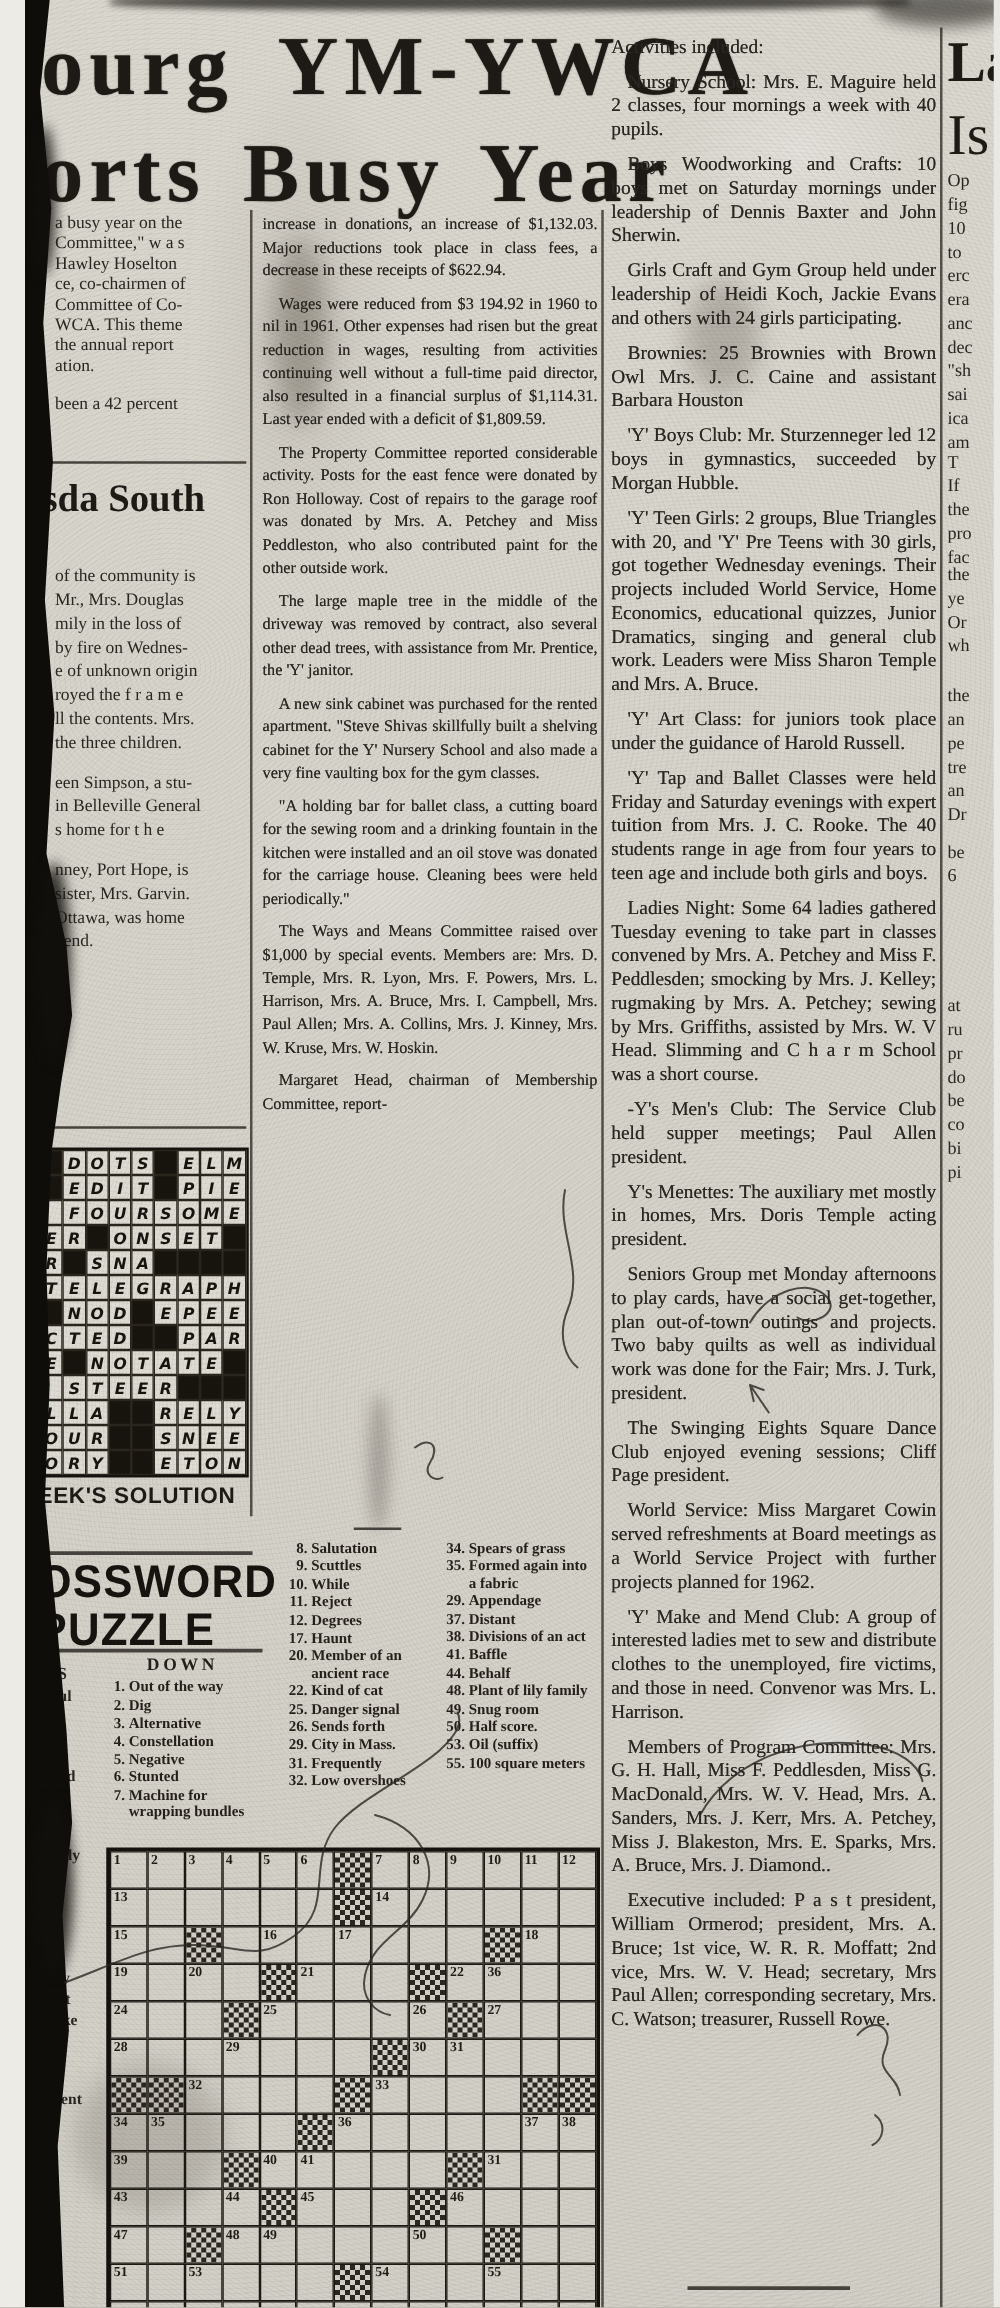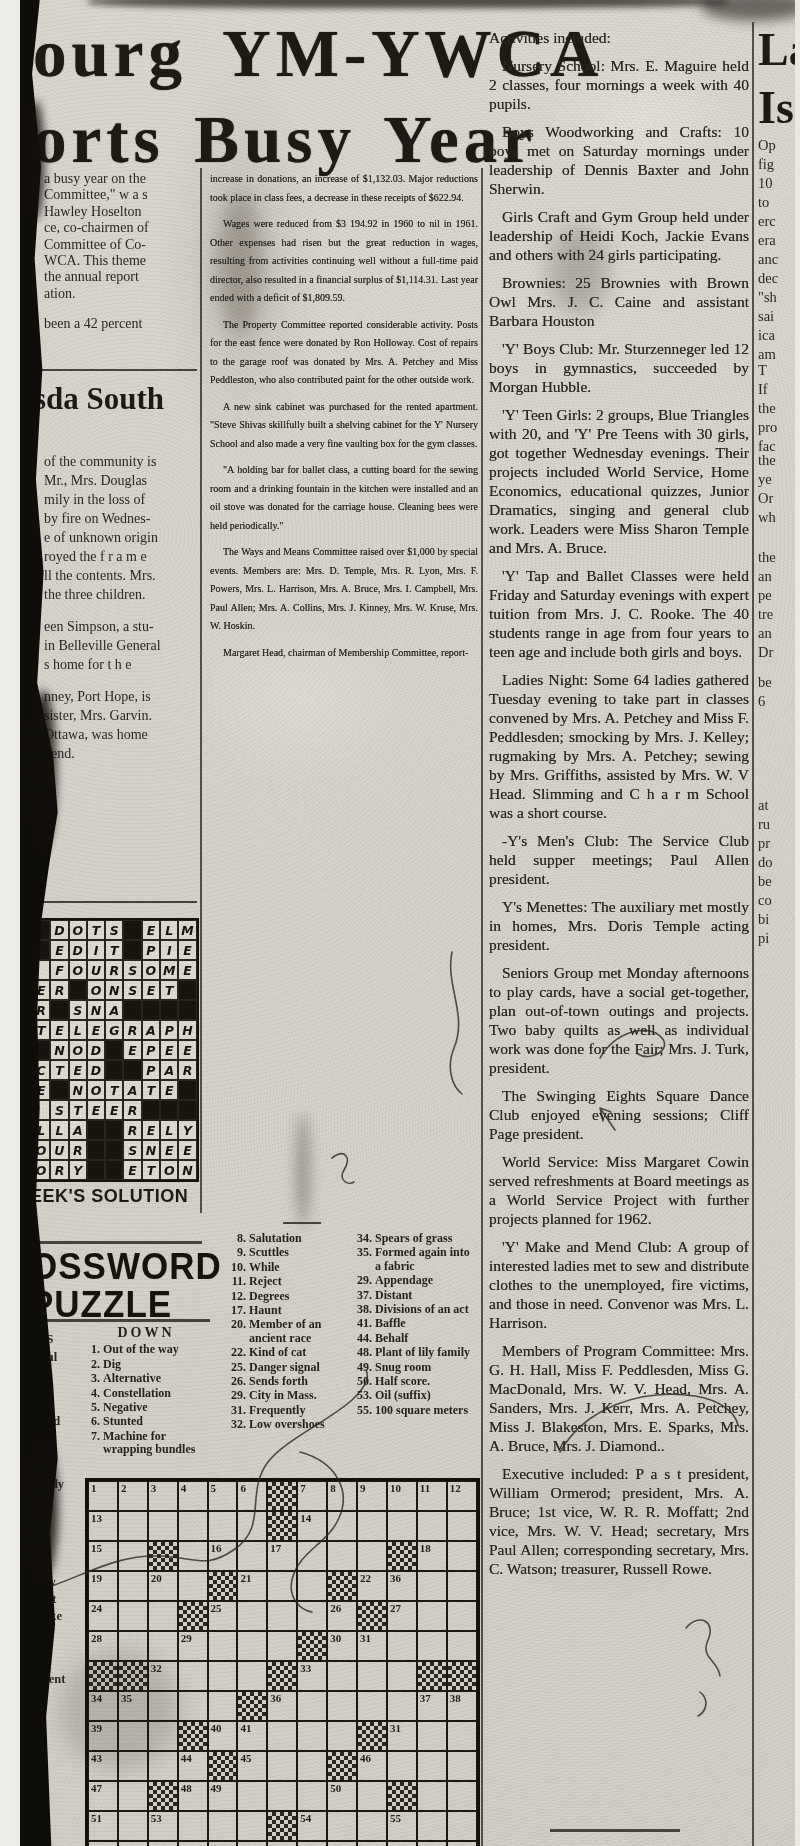--- a/index.html
+++ b/index.html
@@ -90,30 +90,30 @@
 
   
   #puzzle{position:absolute;left:85px;top:1478px;display:grid;grid-template-columns:repeat(13,29.9px);grid-auto-rows:30px;border:3px solid #14110d;z-index:2}
   .p-cell{border:1.5px solid #1b1813;position:relative}
   .p-num{position:absolute;top:0;left:2px;font-weight:700;font-size:11px;line-height:12px;color:#201c16}
   .p-hatch{background:repeating-conic-gradient(#2a2620 0% 25%, rgba(214,210,202,.25) 0% 50%) 0 0/8px 8px}
 
   
   .artcol{position:absolute;z-index:2;text-align:justify;overflow:hidden;
     text-shadow:0 0 .5px rgba(42,38,34,.75)}
-  #col2{left:210px;top:170px;width:268px;height:1048px;font-size:10px;line-height:18.5px}
+  #col2{left:210px;top:170px;width:268px;height:1048px;font-size:13px;line-height:18.5px}
   #col2 p{margin:0 0 8px;text-indent:13px}
   #col2 p:first-child{text-indent:0}
   #col3{left:489px;top:28px;width:260px;height:1800px;font-size:15.5px;line-height:19px}
   #col3 p{margin:0 0 9px;text-indent:13px}
   #col3 p:first-child{text-indent:0}
 
   
   #col4-h1{position:absolute;left:758px;top:24px;font-size:46px;font-weight:700;z-index:2;color:#1d1a16;line-height:52px}
-  #col4-h2{position:absolute;left:758px;top:82px;font-size:46px;font-weight:700;z-index:2;color:#1d1a16;line-height:52px}
+  #col4-h2{position:absolute;left:758px;top:82px;font-size:46px;font-weight:400;z-index:2;color:#1d1a16;line-height:52px}
   .c4{position:absolute;left:758px;width:44px;font-size:14.5px;line-height:19px;z-index:2;white-space:nowrap}
   #c4g0{top:136px}#c4g1{top:361px}#c4g2{top:451px}#c4g3{top:548px}#c4g4{top:673px}#c4g5{top:796px}
 
   #pen{position:absolute;inset:0;z-index:7;pointer-events:none}
 </style>
 </head>
 <body>
 
 <div id="page">
 
@@ -743,33 +743,35 @@
       <div class="p-cell"></div>
       <div class="p-cell"></div>
       <div class="p-cell"></div>
       <div class="p-cell"></div>
     </div>
 
   <div class="artcol" id="col2">
       <p>increase in donations, an increase of $1,132.03. Major reductions took place in class fees, a decrease in these receipts of $622.94.</p>
       <p>Wages were reduced from $3 194.92 in 1960 to nil in 1961. Other expenses had risen but the great reduction in wages, resulting from activities continuing well without a full-time paid director, also resulted in a financial surplus of $1,114.31. Last year ended with a deficit of $1,809.59.</p>
       <p>The Property Committee reported considerable activity. Posts for the east fence were donated by Ron Holloway. Cost of repairs to the garage roof was donated by Mrs. A. Petchey and Miss Peddleston, who also contributed paint for the other outside work.</p>
+      <p>The large maple tree in the middle of the driveway was removed by contract, also several other dead trees, with assistance from Mr. Prentice, the 'Y' janitor.</p>
       <p>A new sink cabinet was purchased for the rented apartment. "Steve Shivas skillfully built a shelving cabinet for the Y' Nursery School and also made a very fine vaulting box for the gym classes.</p>
       <p>"A holding bar for ballet class, a cutting board for the sewing room and a drinking fountain in the kitchen were installed and an oil stove was donated for the carriage house. Clea­ning bees were held periodically."</p>
       <p>The Ways and Means Committee raised over $1,000 by special events. Members are: Mrs. D. Temple, Mrs. R. Lyon, Mrs. F. Powers, Mrs. L. Harrison, Mrs. A. Bruce, Mrs. I. Campbell, Mrs. Paul Allen; Mrs. A. Collins, Mrs. J. Kinney, Mrs. W. Kruse, Mrs. W. Hoskin.</p>
       <p>Margaret Head, chairman of Membership Committee, report-</p>
     </div>
   <div class="artcol" id="col3">
       <p>Activities included:</p>
       <p>Nursery School: Mrs. E. Maguire held 2 classes, four mornings a week with 40 pupils.</p>
       <p>Boys Woodworking and Crafts: 10 boys met on Saturday mornings under leadership of Dennis Baxter and John Sherwin.</p>
       <p>Girls Craft and Gym Group held under leadership of Heidi Koch, Jackie Evans and others with 24 girls participating.</p>
       <p>Brownies: 25 Brownies with Brown Owl Mrs. J. C. Caine and assistant Barbara Houston</p>
       <p>'Y' Boys Club: Mr. Sturzenneger led 12 boys in gymnastics, succeeded by Morgan Hubble.</p>
       <p>'Y' Teen Girls: 2 groups, Blue Triangles with 20, and 'Y' Pre Teens with 30 girls, got together Wednesday evenings. Their projects included World Service, Home Economics, educational quizzes, Junior Dramatics, singing and general club work. Leaders were Miss Sharon Temple and Mrs. A. Bruce.</p>
+      <p>'Y' Art Class: for juniors took place under the guidance of Harold Russell.</p>
       <p>'Y' Tap and Ballet Classes were held Friday and Saturday evenings with expert tuition from Mrs. J. C. Rooke. The 40 students range in age from four years to teen age and include both girls and boys.</p>
       <p>Ladies Night: Some 64 ladies gathered Tuesday evening to take part in classes convened by Mrs. A. Petchey and Miss F. Peddlesden; smocking by Mrs. J. Kelley; rugmaking by Mrs. A. Petchey; sewing by Mrs. Griffiths, assisted by Mrs. W. V Head. Slimming and C h a r m School was a short course.</p>
       <p>-Y's Men's Club: The Service Club held supper meetings; Paul Allen president.</p>
       <p>Y's Menettes: The auxiliary met mostly in homes, Mrs. Doris Temple acting president.</p>
       <p>Seniors Group met Monday afternoons to play cards, have a social get-together, plan out-of-town outings and projects. Two baby quilts as well as individual work was done for the Fair; Mrs. J. Turk, president.</p>
       <p>The Swinging Eights Square Dance Club enjoyed evening sessions; Cliff Page president.</p>
       <p>World Service: Miss Margaret Cowin served refreshments at Board meetings as a World Service Project with further projects planned for 1962.</p>
       <p>'Y' Make and Mend Club: A group of interested ladies met to sew and distribute clothes to the unemployed, fire victims, and those in need. Convenor was Mrs. L. Harrison.</p>
       <p>Members of Program Committee: Mrs. G. H. Hall, Miss F. Peddlesden, Miss G. MacDonald, Mrs. W. V. Head, Mrs. A. Sanders, Mrs. J. Kerr, Mrs. A. Petchey, Miss J. Blakeston, Mrs. E. Sparks, Mrs. A. Bruce, Mrs. J. Diamond..</p>
       <p>Executive included: P a s t president, William Ormerod; president, Mrs. A. Bruce; 1st vice, W. R. R. Moffatt; 2nd vice, Mrs. W. V. Head; secretary, Mrs Paul Allen; corresponding secretary, Mrs. C. Watson; treasurer, Russell Rowe.</p>

